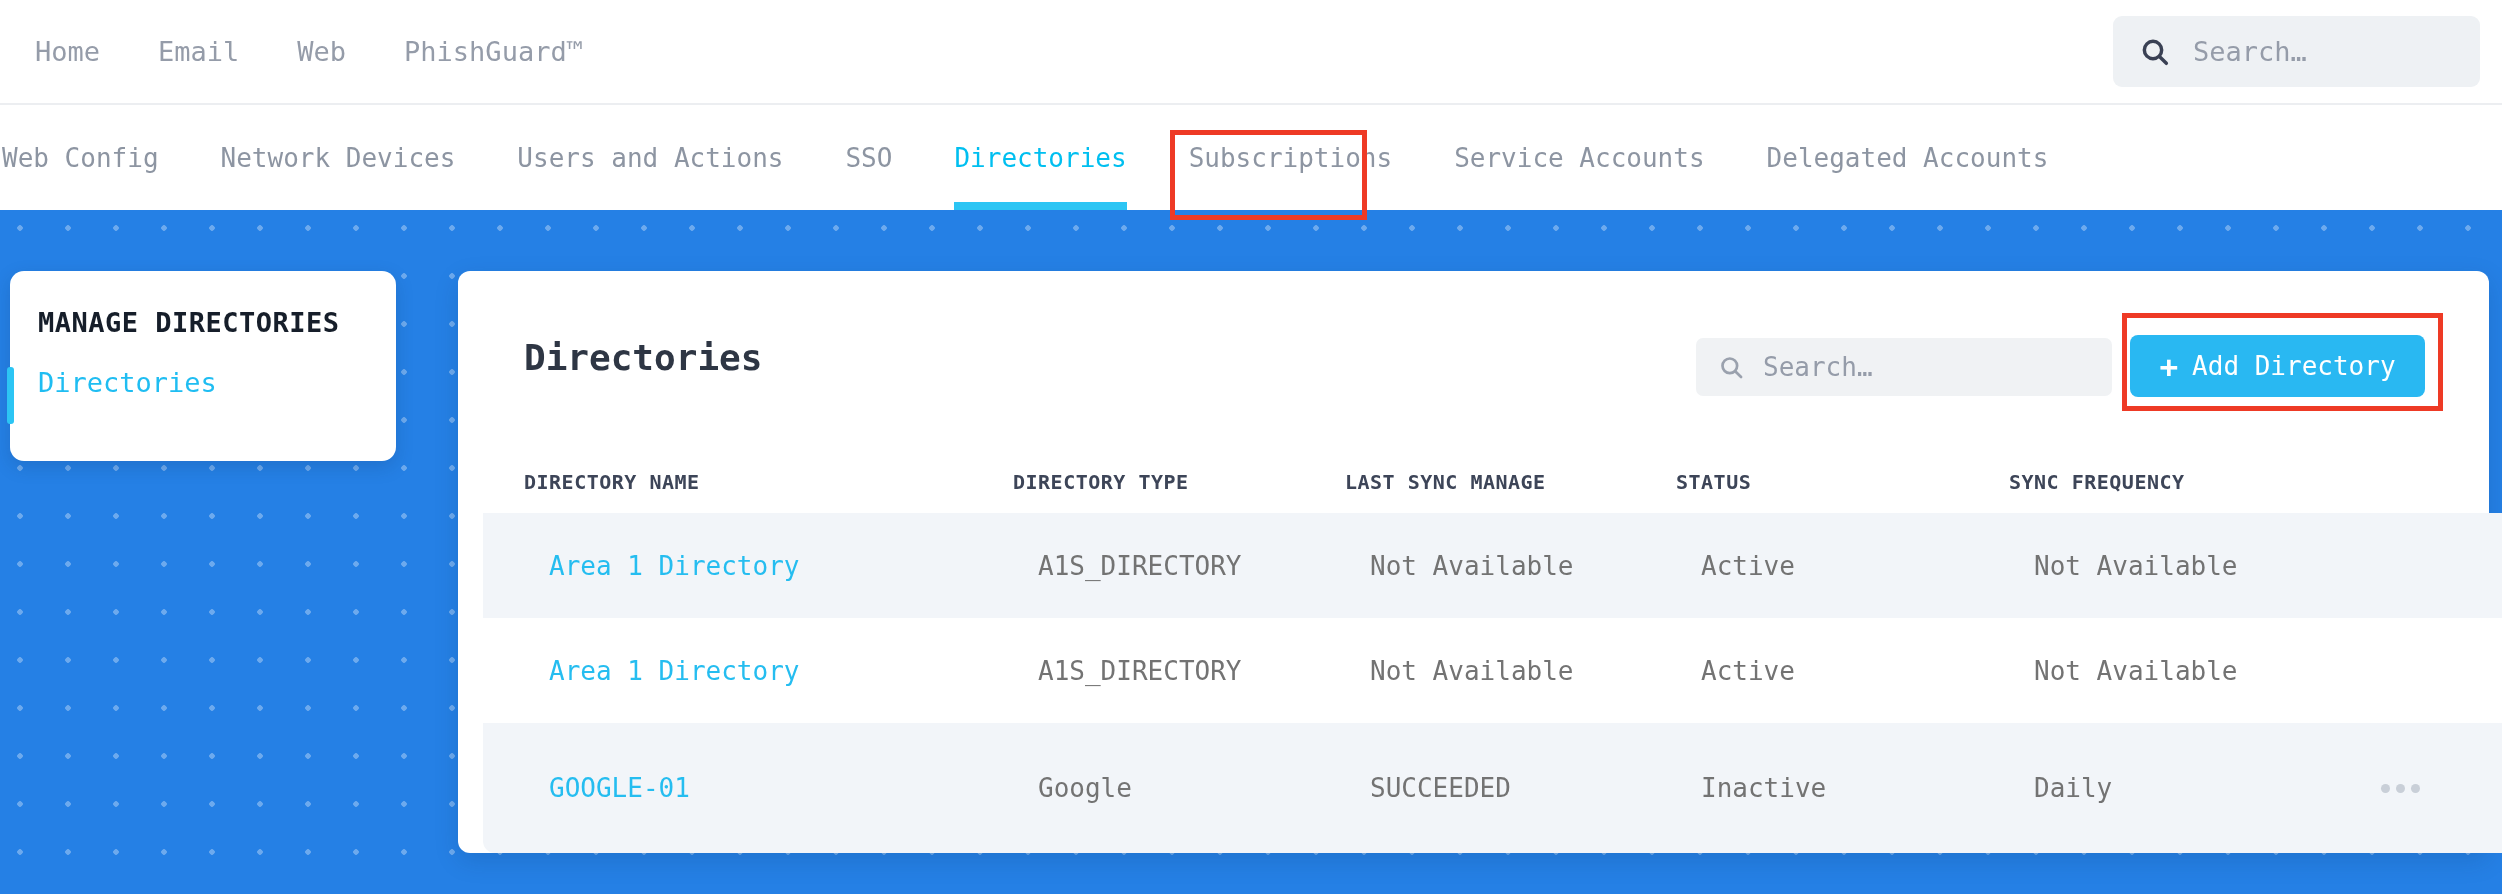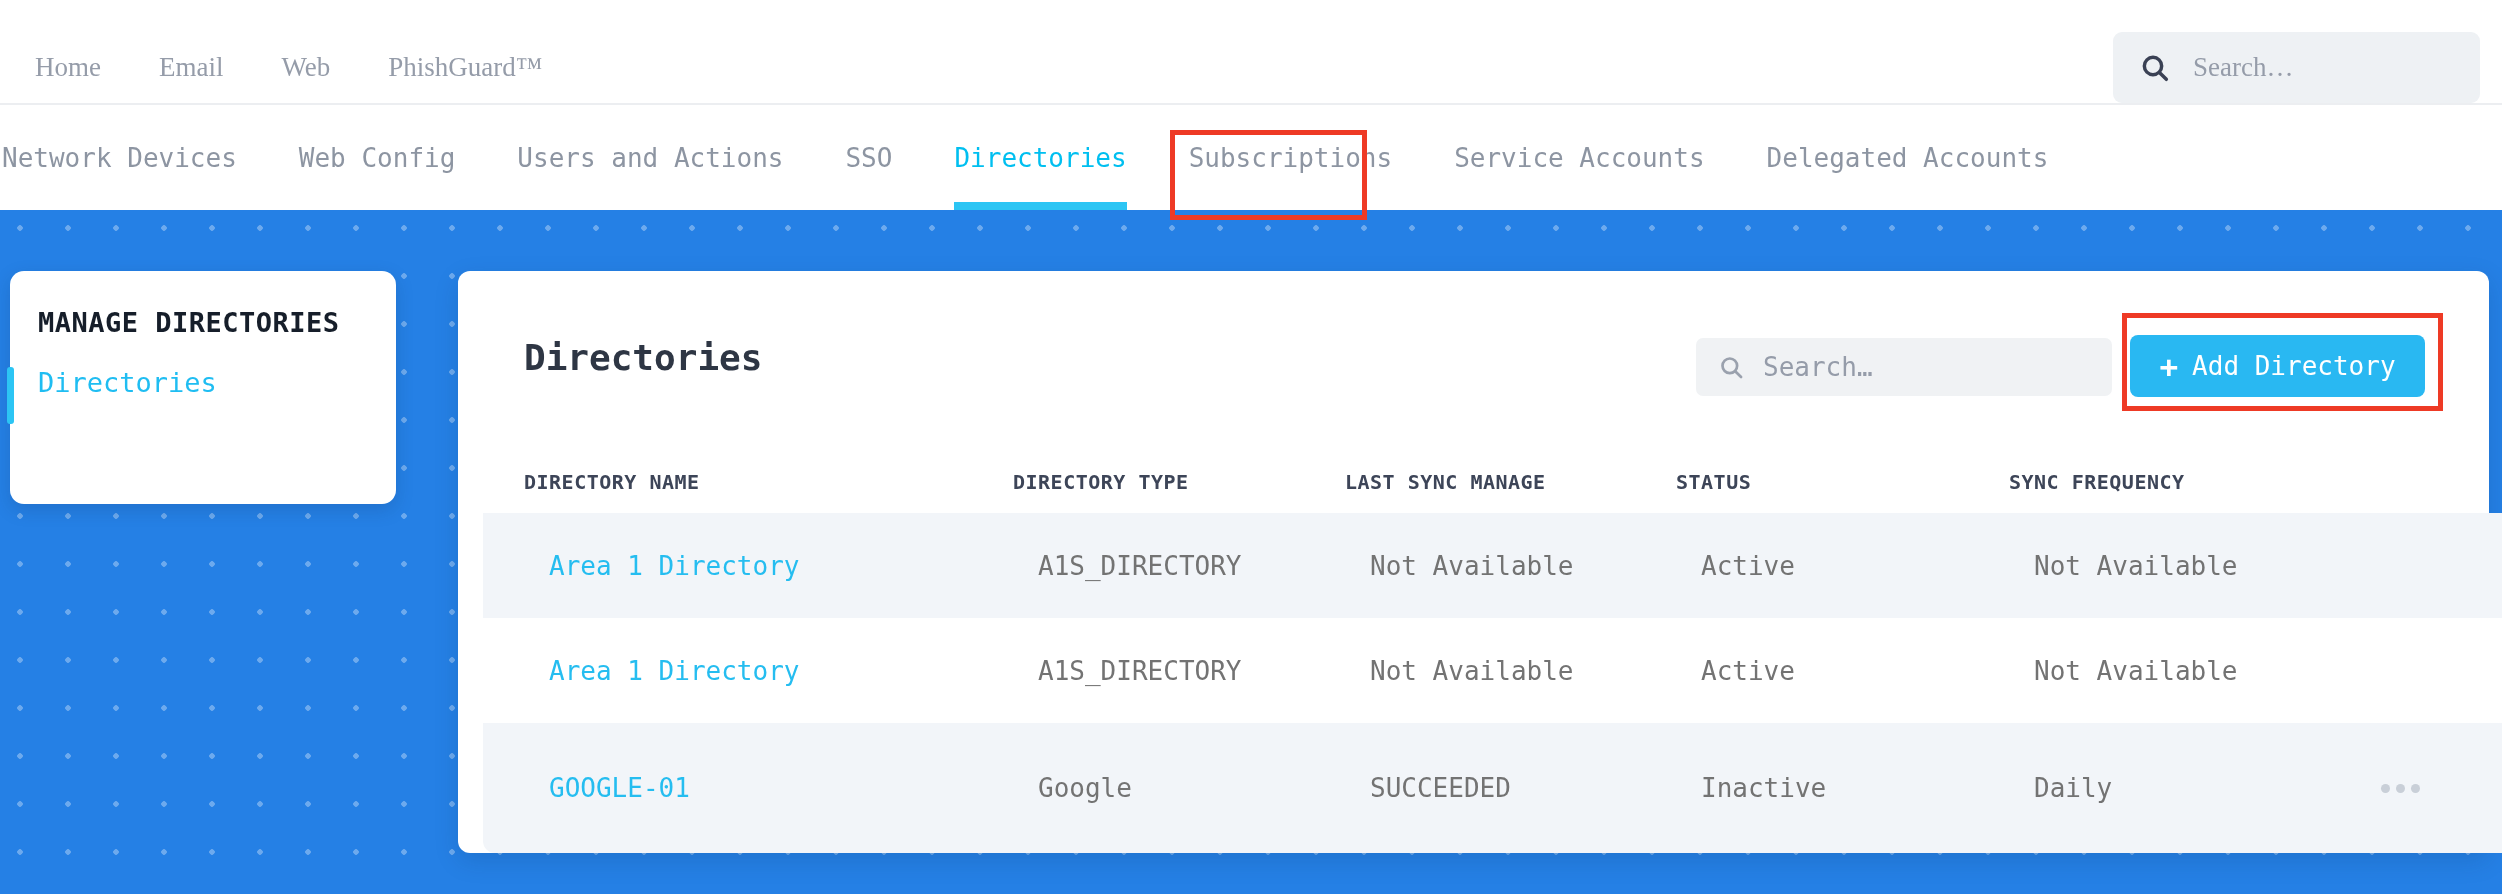--- a/index.html
+++ b/index.html
@@ -3,21 +3,21 @@
 <meta charset="utf-8">
 <style>
   * { margin:0; padding:0; box-sizing:border-box; }
   html,body { width:2502px; height:894px; }
   body {
     position:relative; overflow:hidden; background:#ffffff;
     font-family:"DejaVu Sans Mono","Liberation Mono",monospace;
   }
 
   
-  .topbar { position:absolute; left:0; top:16px; width:2502px; height:103px; background:#ffffff;font-family:Liberation Serif, serif; }
+  .topbar { position:absolute; left:0; top:0; width:2502px; height:103px; background:#ffffff; }
   .topbar-nav { position:absolute; left:35px; top:0; height:103px; display:flex; align-items:center; gap:58px; }
   .topbar-item { font-size:27px; color:#959ca9; cursor:pointer; white-space:nowrap; }
   .topbar-search {
     position:absolute; left:2113px; top:16px; width:367px; height:71px;
     background:#eef1f4; border-radius:9px; display:flex; align-items:center;
     padding:0 26px; gap:22px;
   }
   .topbar-search svg { flex:0 0 auto; }
   .search-input {
     border:none; outline:none; background:transparent; width:100%;
@@ -40,21 +40,21 @@
   
   .blue-bg {
     position:absolute; left:0; top:210px; width:2502px; height:684px;
     background-color:#2580e5;
     background-image:radial-gradient(circle, rgba(255,255,255,0.33) 2.5px, transparent 3px);
     background-size:48px 48px; background-position:-4px -6px;
   }
 
   
   .side-card {
-    position:absolute; left:10px; top:271px; width:386px; height:233px;
+    position:absolute; left:10px; top:271px; width:386px; height:190px;
     background:#ffffff; border-radius:14px; box-shadow:0 6px 18px rgba(15,45,90,0.18);
   }
   .side-card-title { margin:36px 0 0 28px; font-size:27px; font-weight:bold; color:#161e2a; letter-spacing:0.5px; }
   .side-card-link { margin:29px 0 0 28px; font-size:27px; color:#1fbdf2; cursor:pointer; }
   .side-card-bar { position:absolute; left:-3px; top:96px; width:7px; height:57px; background:#2cc5f4; border-radius:3px; }
 
   
   .panel {
     position:absolute; left:458px; top:271px; width:2031px; height:582px;
     background:#ffffff; border-radius:12px; box-shadow:0 8px 24px rgba(10,40,80,0.15);
@@ -112,22 +112,22 @@
       <svg width="32" height="32" viewBox="0 0 24 24" fill="none" stroke="#3a4154" stroke-width="2.6" stroke-linecap="round">
         <circle cx="10.5" cy="10.5" r="6.5"></circle>
         <line x1="15.5" y1="15.5" x2="20.5" y2="20.5"></line>
       </svg>
     </span>
     <input class="search-input" type="text" placeholder="Search…" style="">
   </div>
 </header>
 
 <nav class="subnav">
+  <span class="subnav-item">Web Config</span>
   <span class="subnav-item">Network Devices</span>
-  <span class="subnav-item">Web Config</span>
   <span class="subnav-item">Users and Actions</span>
   <span class="subnav-item">SSO</span>
   <span class="subnav-item active">
     <span>Directories</span>
     <span class="tab-underline"></span>
   </span>
   <span class="subnav-item">Subscriptions</span>
   <span class="subnav-item">Service Accounts</span>
   <span class="subnav-item">Delegated Accounts</span>
 </nav>

